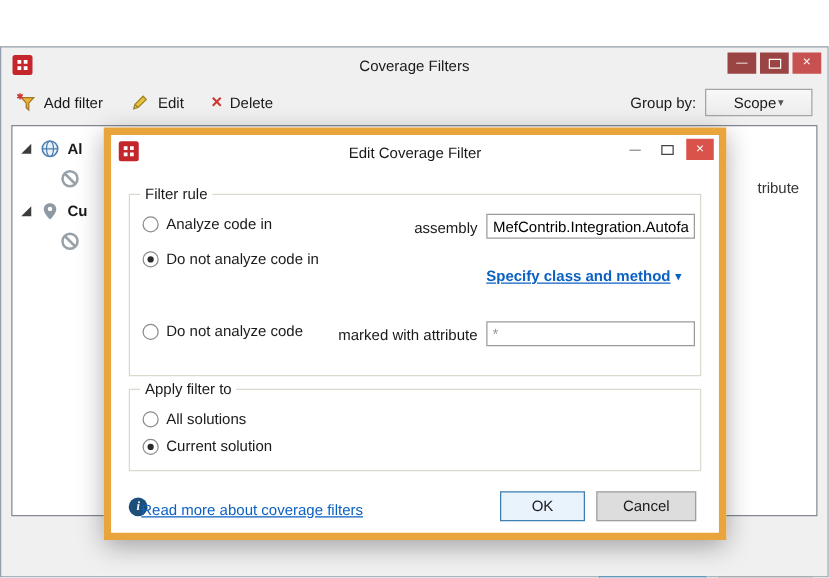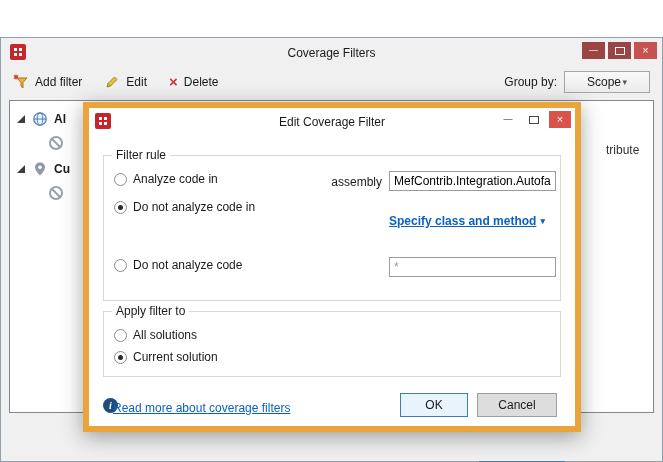--- a/index.html
+++ b/index.html
@@ -196,20 +196,21 @@
         </div>
         <div class="specify">
           <span class="link">Specify class and method</span>
           <span class="arrow">▾</span>
         </div>
 
         <div class="radio-row" style="left:10px;top:102px;">
           <span class="radio"></span>
           <span>Do not analyze code</span>
         </div>
+        <span class="field-label" style="left:138px;width:140px;top:105px;">marked with attribute</span>
         <input class="txt txt-gray" style="left: 285px; top: 101px; width: 167px;" value="*">
       </div>
 
       <div class="groupbox gb2">
         <span class="legend">Apply filter to</span>
         <div class="radio-row" style="left:10px;top:16px;">
           <span class="radio"></span>
           <span>All solutions</span>
         </div>
         <div class="radio-row" style="left:10px;top:38px;">

